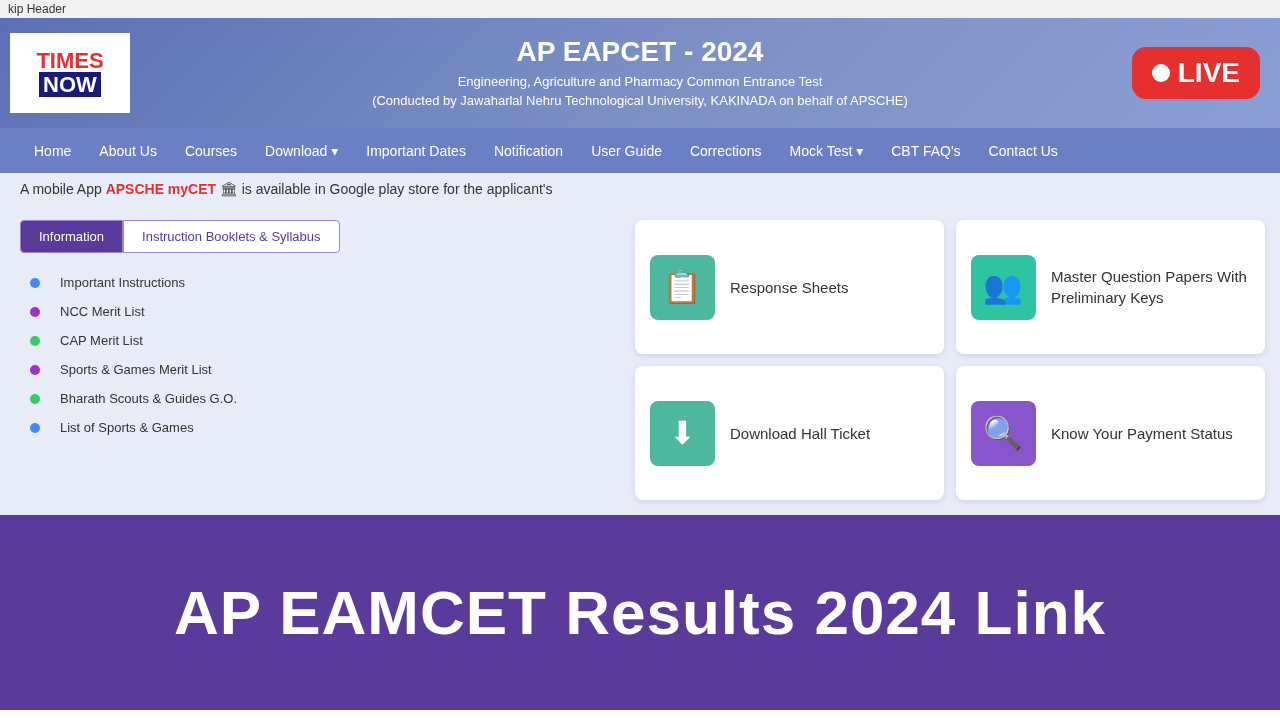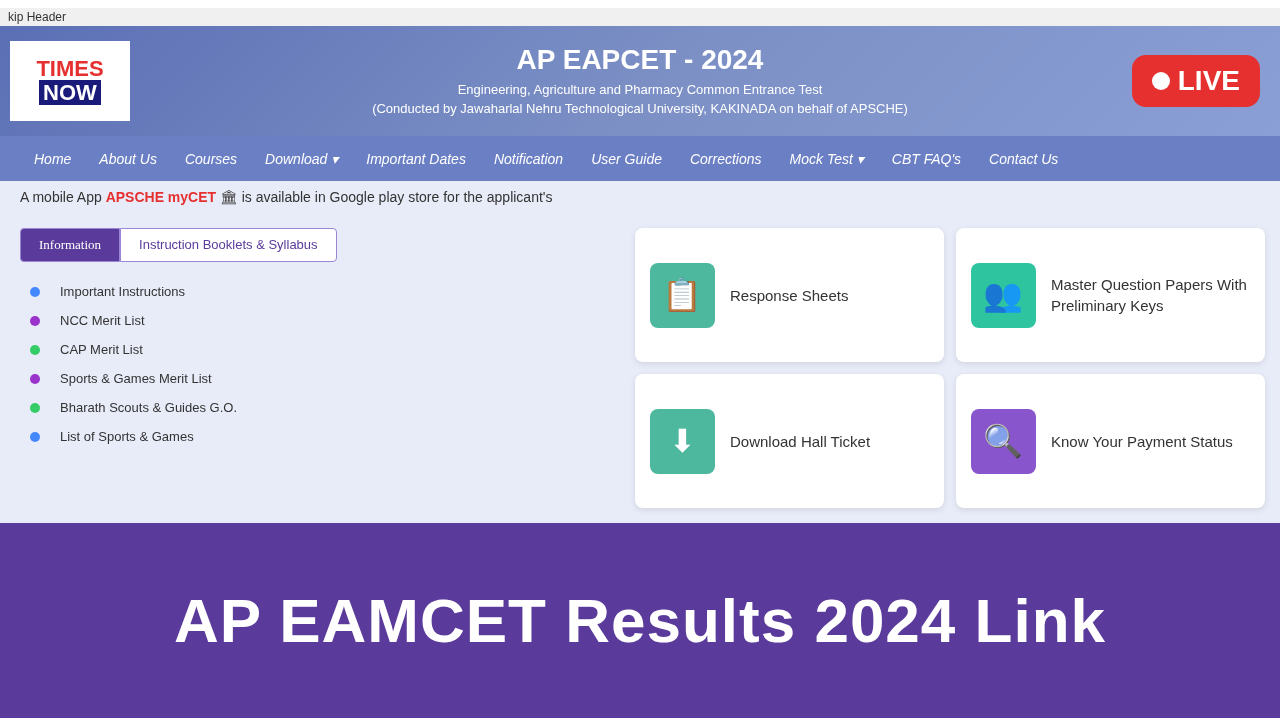--- a/index.html
+++ b/index.html
@@ -4,21 +4,20 @@
   <style>
     * { margin: 0; padding: 0; box-sizing: border-box; }
     body { font-family: Arial, sans-serif; width: 1280px; height: 720px; overflow: hidden; background: #fff; }
 
     
     .skip-header {
       background: #f0f0f0;
       padding: 2px 8px;
       font-size: 12px;
       color: #333;
-      margin-top: 8px;
     }
 
     
     .site-header {
       background: linear-gradient(135deg, #5b6fb5 0%, #7b8fc5 50%, #8a9fd5 100%);
       display: flex;
       align-items: center;
       justify-content: center;
       padding: 10px 20px;
       position: relative;
@@ -98,21 +97,20 @@
       display: inline-block;
     }
 
     
     .navbar {
       background: #6b7fc4;
       display: flex;
       align-items: center;
       padding: 0 20px;
       height: 45px;
-      font-style: italic;
     }
 
     .navbar a {
       color: #fff;
       text-decoration: none;
       font-size: 14px;
       padding: 0 14px;
       height: 45px;
       display: flex;
       align-items: center;
@@ -163,21 +161,20 @@
       color: #5a3a9a;
     }
 
     .tab.active {
       background: #5a3a9a;
       color: #fff;
     }
 
     .tab:first-child {
       border-radius: 4px 0 0 4px;
-      font-family: Liberation Serif, serif;
     }
 
     .tab:last-child {
       border-radius: 0 4px 4px 0;
     }
 
     .info-list {
       list-style: none;
       padding: 0 10px;
     }

